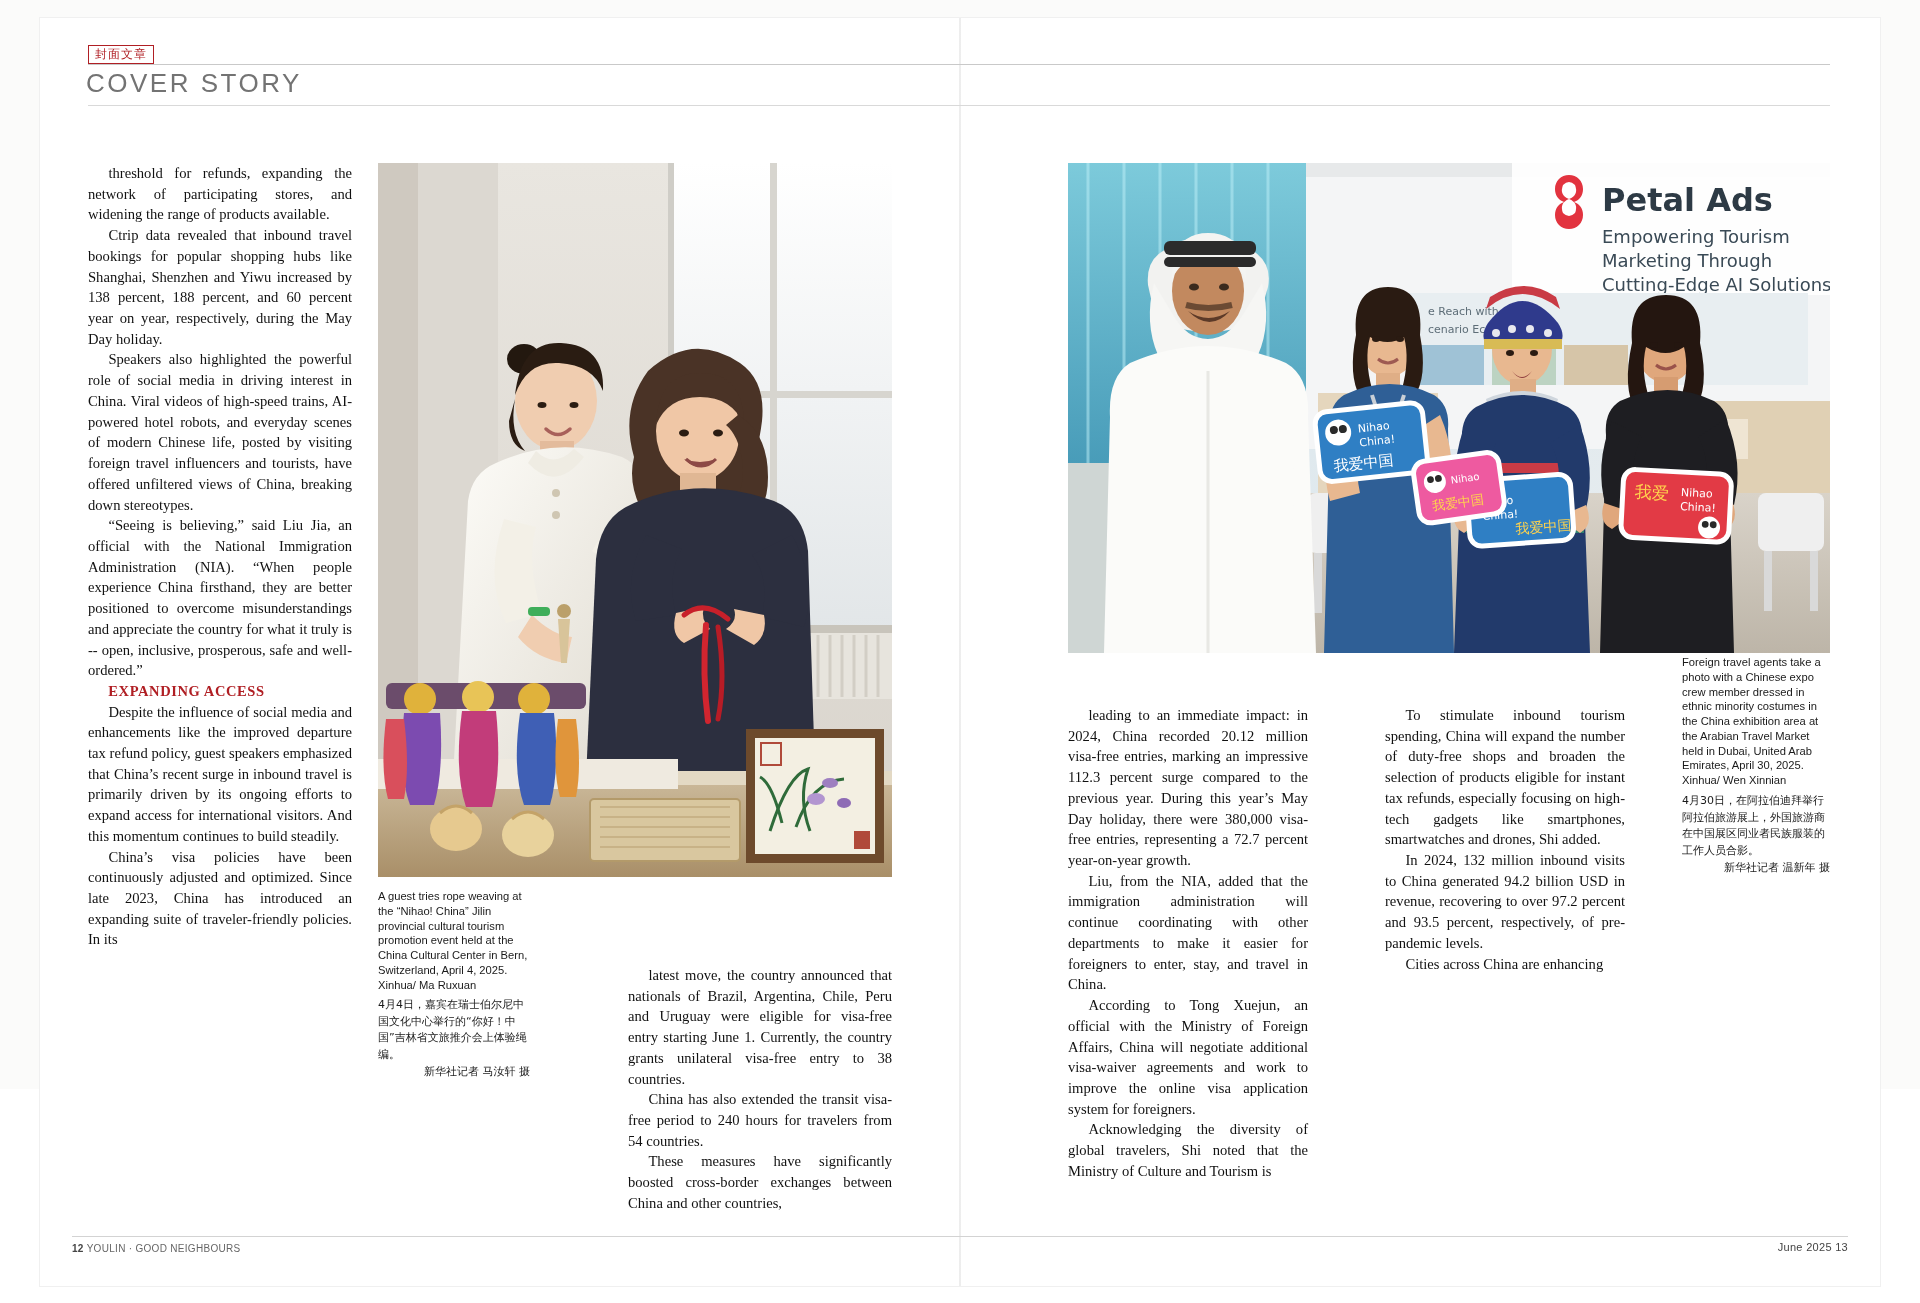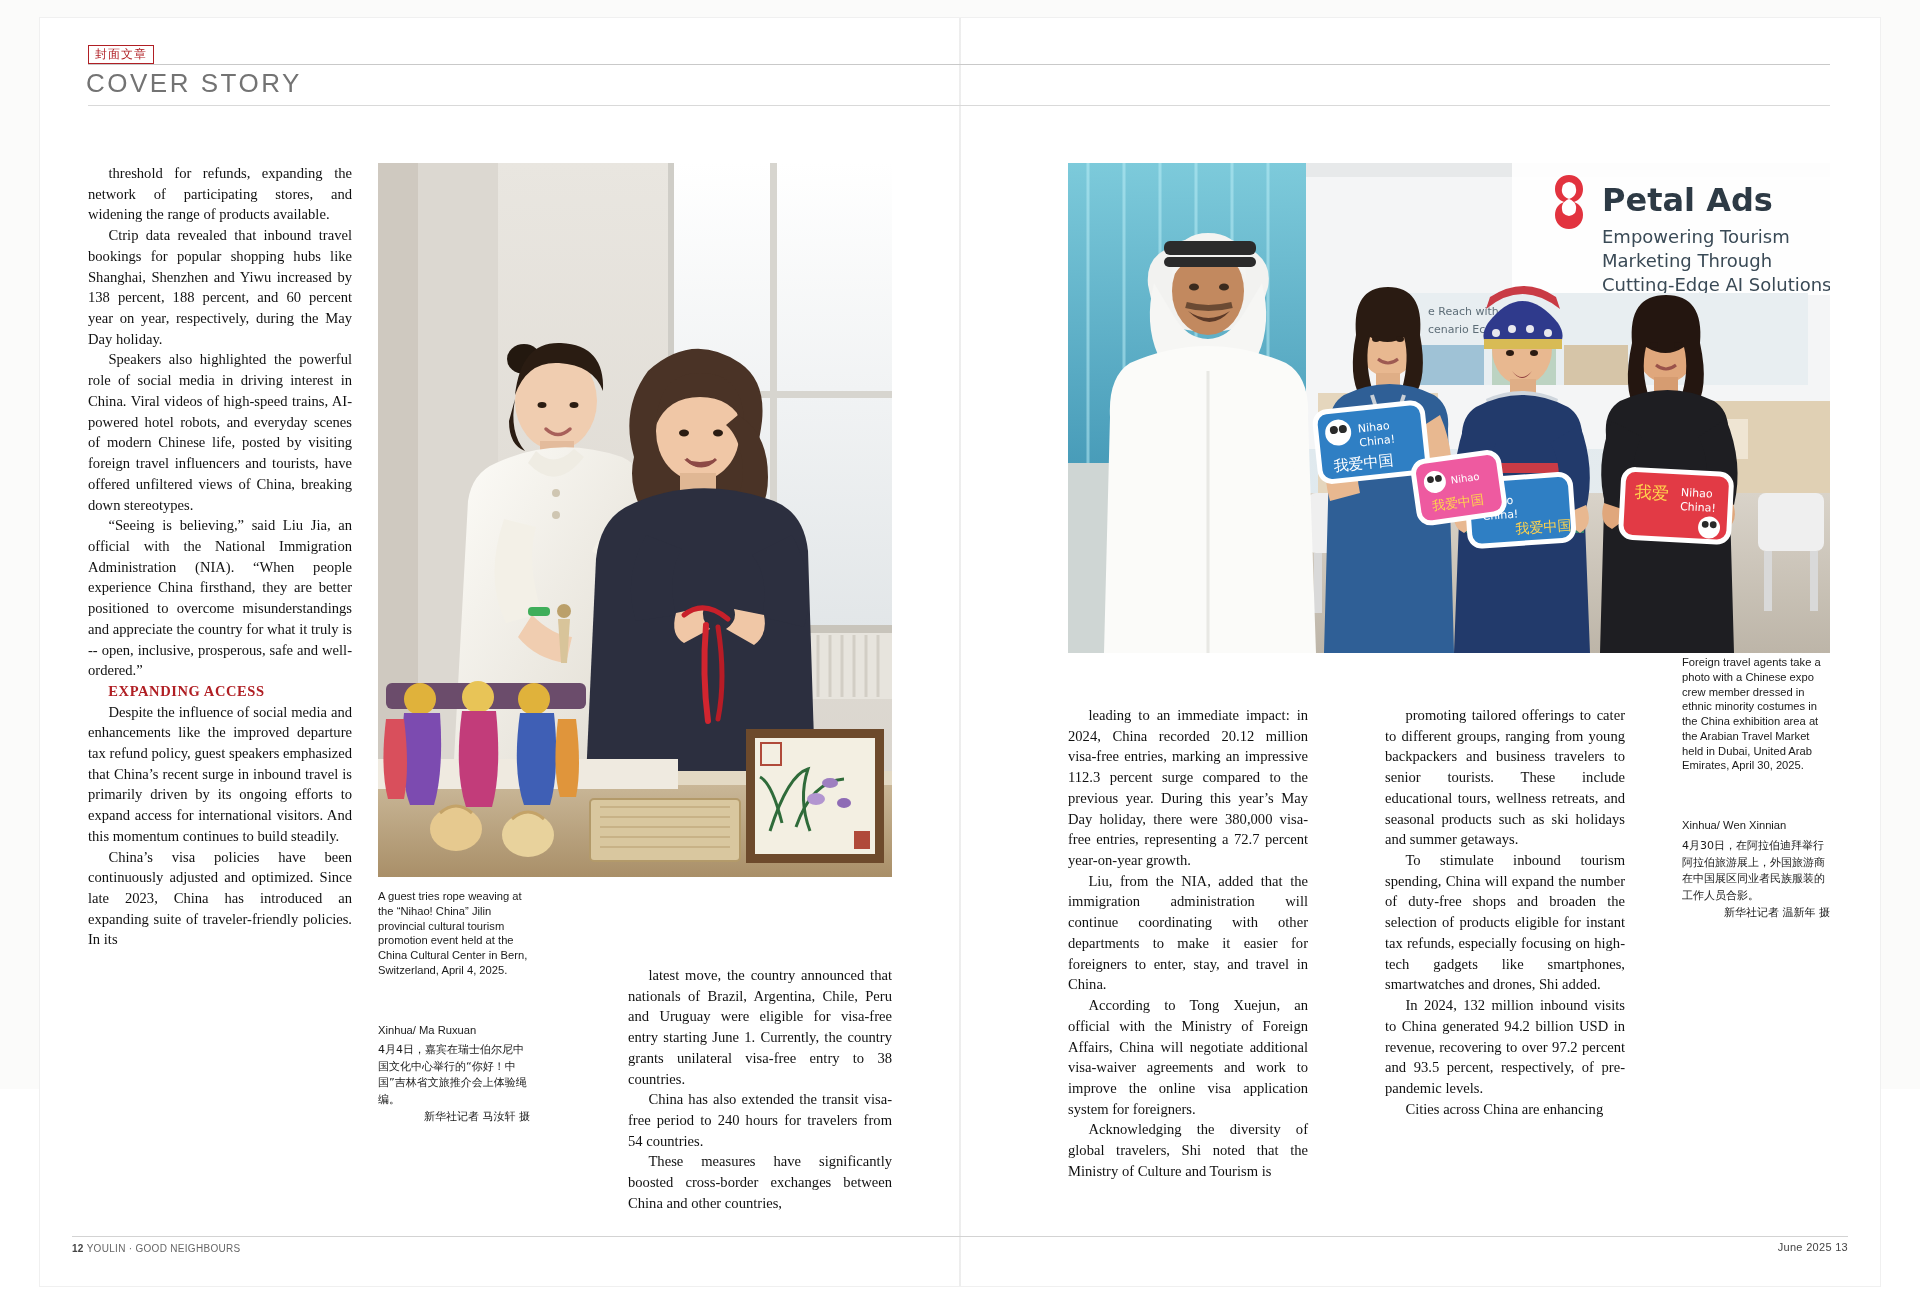--- a/index.html
+++ b/index.html
@@ -141,21 +141,21 @@
   .photo canvas, .photo svg { display: block; }
 
   
   .caption {
     position: absolute;
     font-family: "Liberation Sans", sans-serif;
     font-size: 11.2px;
     line-height: 1.32;
     color: #1a1a1a;
   }
-  .caption .credit { display: block; margin-top: 45px; }
+  .caption .credit { display: block; }
   .caption .cn {
     font-family: "DejaVu Sans", sans-serif;
     font-size: 11px;
     line-height: 1.5;
     color: #1a1a1a;
     margin-top: 5px;
     display: block;
   }
   .caption .cn-credit {
     display: block;
@@ -202,21 +202,20 @@
   </div>
 
   <div class="col" id="col3">
     <p>leading to an immediate impact: in 2024, China recorded 20.12 million visa-free entries, marking an impressive 112.3 percent surge compared to the previous year. During this year’s May Day holiday, there were 380,000 visa-free entries, representing a 72.7 percent year-on-year growth.</p>
     <p>Liu, from the NIA, added that the immigration administration will continue coordinating with other departments to make it easier for foreigners to enter, stay, and travel in China.</p>
     <p>According to Tong Xuejun, an official with the Ministry of Foreign Affairs, China will negotiate additional visa-waiver agreements and work to improve the online visa application system for foreigners.</p>
     <p>Acknowledging the diversity of global travelers, Shi noted that the Ministry of Culture and Tourism is</p>
   </div>
 
   <div class="col" id="col4">
-    <p>promoting tailored offerings to cater to different groups, ranging from young backpackers and business travelers to senior tourists. These include educational tours, wellness retreats, and seasonal products such as ski holidays and summer getaways.</p>
     <p>To stimulate inbound tourism spending, China will expand the number of duty-free shops and broaden the selection of products eligible for instant tax refunds, especially focusing on high-tech gadgets like smartphones, smartwatches and drones, Shi added.</p>
     <p>In 2024, 132 million inbound visits to China generated 94.2 billion USD in revenue, recovering to over 97.2 percent and 93.5 percent, respectively, of pre-pandemic levels.</p>
     <p>Cities across China are enhancing</p>
   </div>
 
   <div class="photo" id="photo-left">
     <svg width="514" height="714" viewBox="0 0 514 714" xmlns="http://www.w3.org/2000/svg">
       <defs>
         <linearGradient id="wallL" x1="0" y1="0" x2="0" y2="1">
           <stop offset="0" stop-color="#e9e6e0"></stop>

